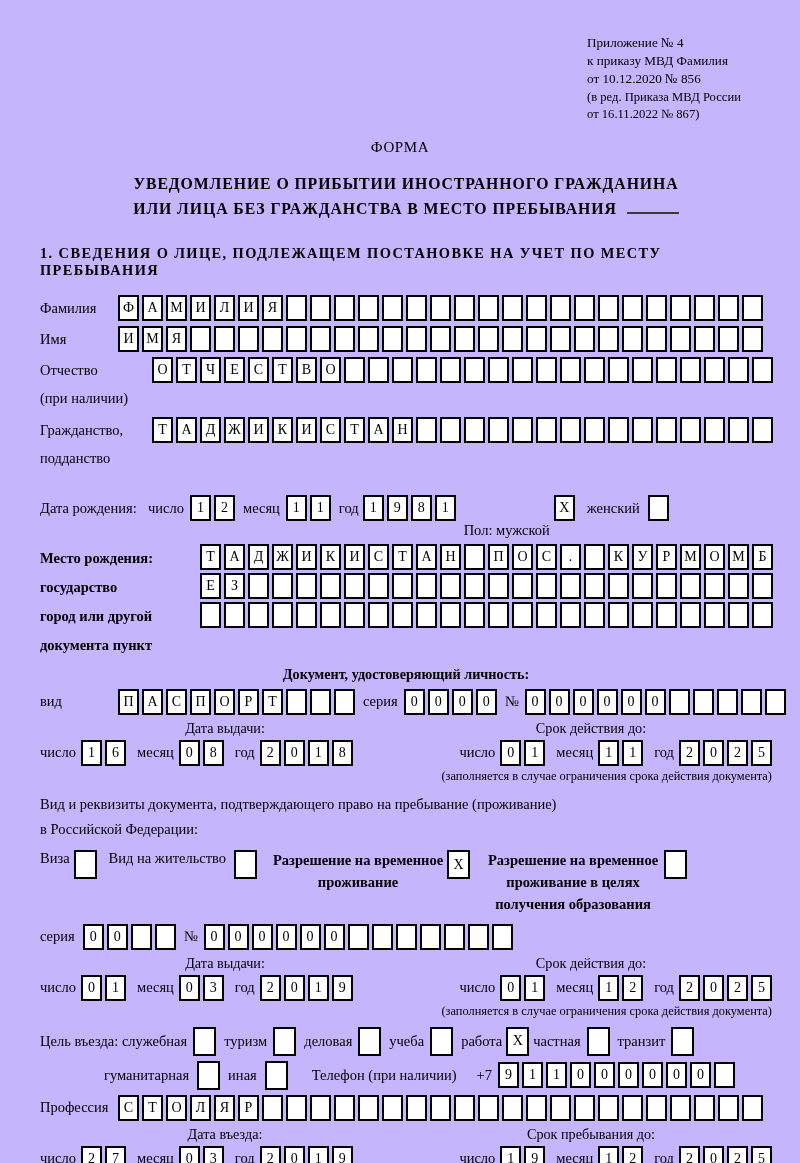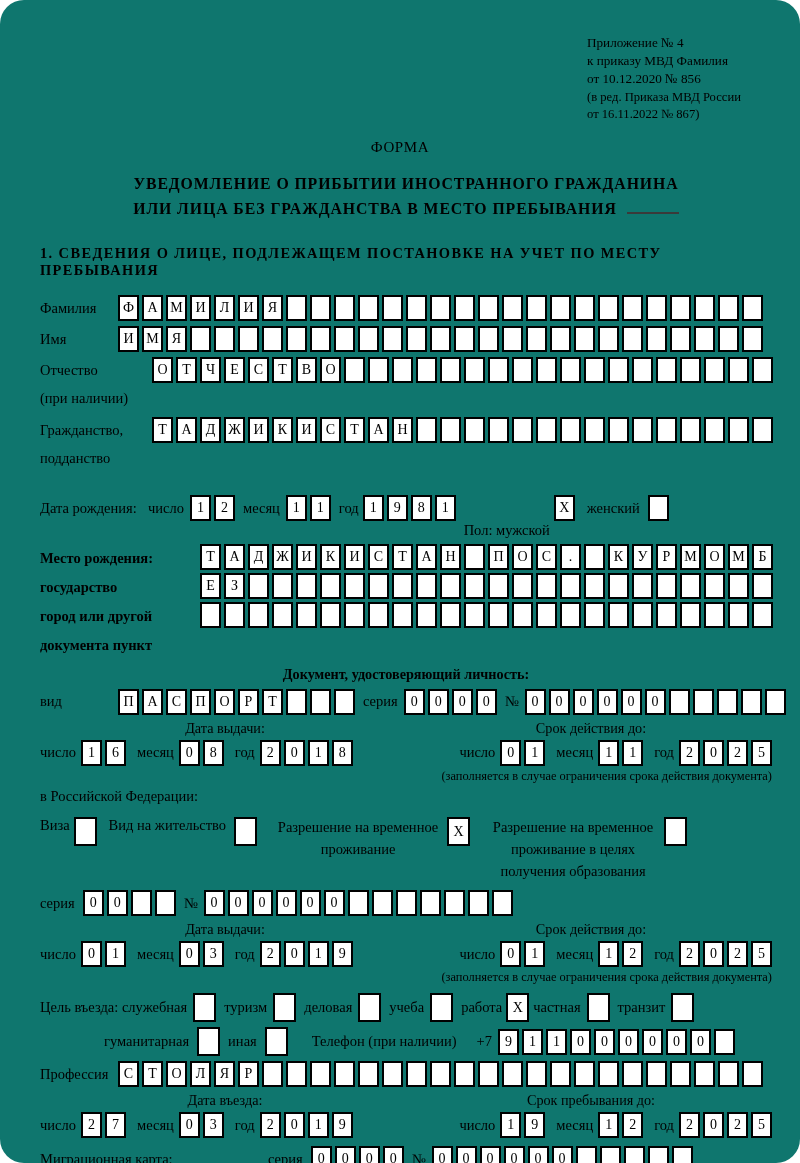--- a/index.html
+++ b/index.html
@@ -1,20 +1,20 @@
 <!DOCTYPE html>
 <html><head>
 <meta charset="utf-8">
 <style>
   html,body{margin:0;padding:0;background:#fff;}
   .page{
     width:800px;height:1163px;box-sizing:border-box;
     padding:34px 28px 0 40px;
     font-family:"Liberation Serif","DejaVu Serif",serif;
-    color:#000;background:#0f766e;overflow:hidden;position:relative;border-radius:24px;
+    color:#000;background:#c4b5fd;overflow:hidden;position:relative;
   }
   
   .annex{margin-left:auto;width:185px;font-size:13.2px;line-height:1.38;}
   .annex .annex-small{font-size:12.6px;}
   .forma{text-align:center;margin:16px 12px 0 0;font-weight:normal;font-size:15px;letter-spacing:.6px;}
   
   .title{text-align:center;font-weight:bold;font-size:15.8px;letter-spacing:.9px;margin-top:16px;line-height:1.55;}
   .title-underline{display:inline-block;width:52px;border-bottom:2px solid #3a3a3a;margin-left:10px;}
   .sec1{font-weight:bold;font-size:14.4px;letter-spacing:1.4px;margin-top:24px;margin-bottom:16px;}
   
@@ -41,21 +41,21 @@
   
   .date-heads{display:flex;font-size:14.2px;margin-top:2px;}
   .dh-left{width:370px;text-align:center;}
   .dh-right{flex:1;text-align:center;}
   .date-line{display:flex;justify-content:space-between;margin-top:3px;align-items:center;}
   .dgroup{display:inline-flex;align-items:center;gap:5px;}
   .note-right{text-align:right;font-size:12.4px;margin-top:3px;}
   .plain{font-size:14.5px;line-height:1.75;}
   
   .permit-row{display:flex;align-items:flex-start;margin-top:8px;margin-bottom:8px;}
-  .permit-lbl{font-size:14.5px;text-align:center;line-height:1.5;}
+  .permit-lbl{font-size:14.5px;text-align:center;line-height:1.5;font-weight:bold;}
   .pw170{width:178px;} .pw185{width:182px;}
 </style>
 </head>
 <body>
 
 <div class="page">
 
   <div class="annex">
     <div>Приложение № 4</div>
     <div>к приказу МВД Фамилия</div>
@@ -406,20 +406,21 @@
       <span class="cells">
           <span class="cell">2</span>
           <span class="cell">0</span>
           <span class="cell">2</span>
           <span class="cell">5</span>
         </span>
     </div>
   </div>
   <div class="note-right">(заполняется в случае ограничения срока действия документа)</div>
 
+  <div class="plain mt8">Вид и реквизиты документа, подтверждающего право на пребывание (проживание)</div>
   <div class="plain">в Российской Федерации:</div>
 
   <div class="permit-row">
     <span class="lbl mr4">Виза</span>
     <span class="cells cbx">
         <span class="cell"></span>
       </span>
     <span class="lbl ml12 mr8">Вид на жительство</span>
     <span class="cells cbx">
         <span class="cell"></span>

